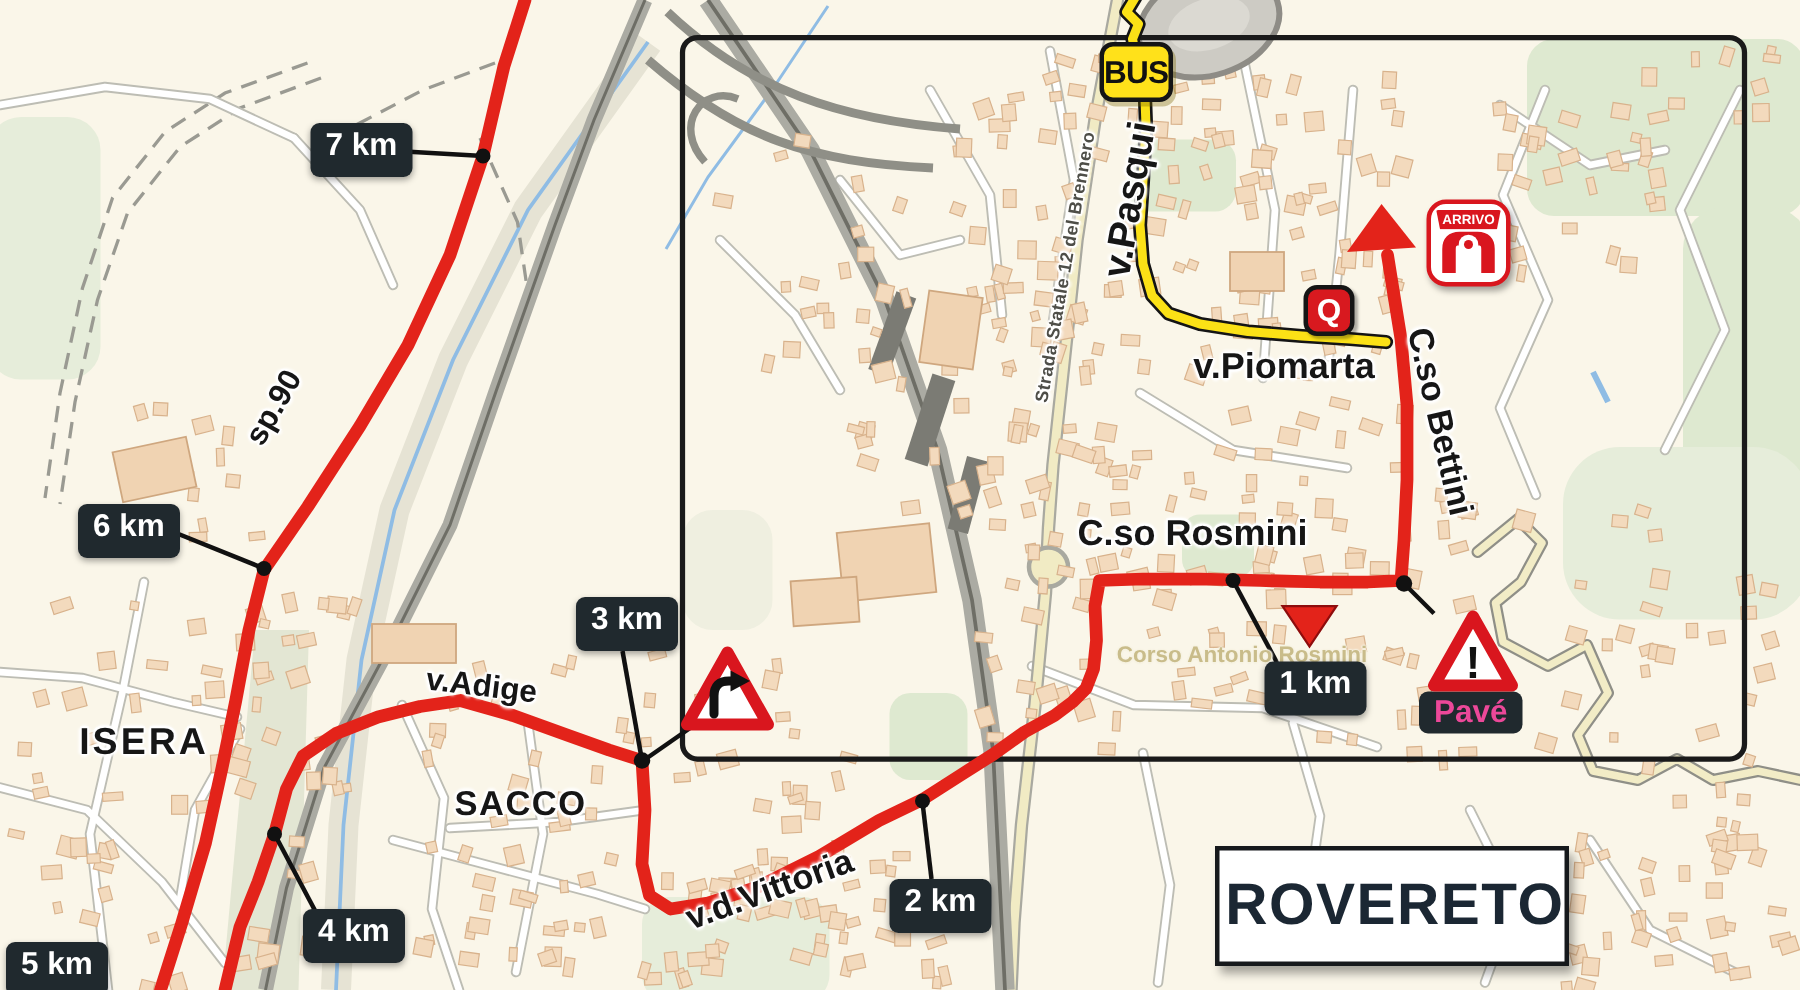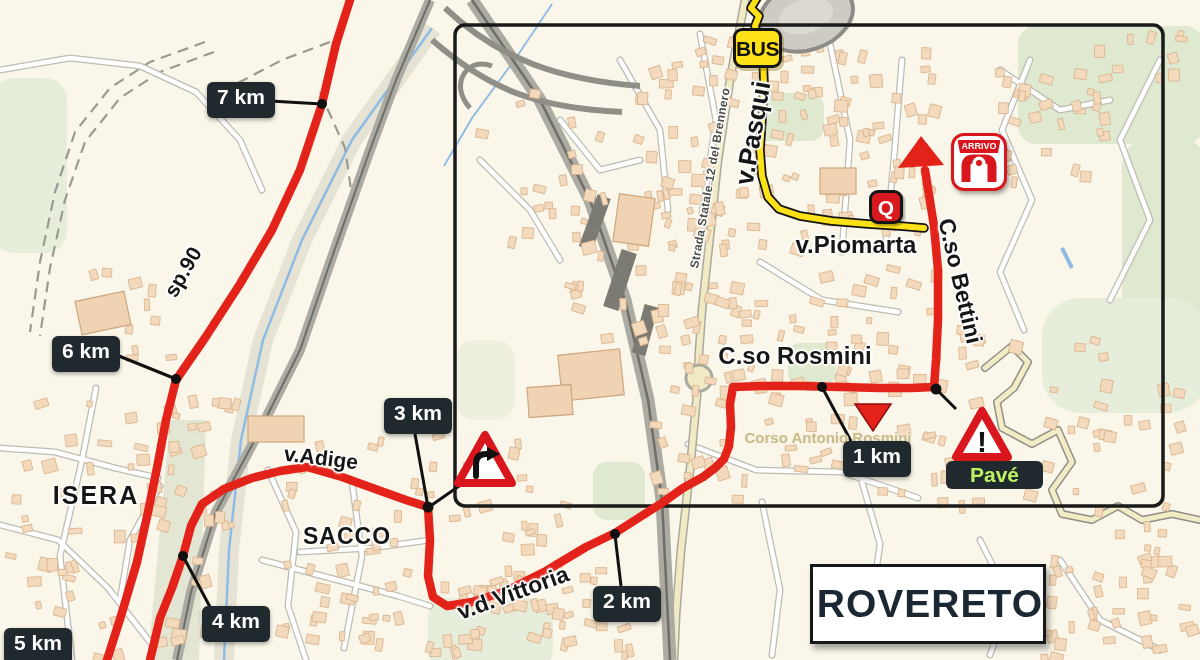--- a/index.html
+++ b/index.html
@@ -9,22 +9,22 @@
   .lbl{position:absolute;font-weight:800;color:#161616;white-space:nowrap;z-index:5;
        transform:translate(-50%,-50%) rotate(var(--r,0deg));
        text-shadow:-2px 0 2px #fff,2px 0 2px #fff,0 -2px 2px #fff,0 2px 2px #fff,
                    -1px -1px 0 #fff,1px 1px 0 #fff,1px -1px 0 #fff,-1px 1px 0 #fff;}
   .lbl.faded{color:#C9BC8A;font-weight:700;z-index:4;
        text-shadow:-1px 0 1px #f6f2e2,1px 0 1px #f6f2e2,0 1px 1px #f6f2e2,0 -1px 1px #f6f2e2;}
   .lbl.gray{color:#4E4E48;font-weight:700;}
   .kmbox{position:absolute;background:#20292E;color:#fff;font-weight:800;font-size:21px;
        padding:4px 10px 11px;border-radius:6px;z-index:6;line-height:1;
        box-shadow:0 2px 4px rgba(0,0,0,.35);}
-  .namebox{position:absolute;background:#20292E;color:#bef264;font-weight:800;font-size:20px;
-       padding:3px 24px 4px;border-radius:6px;z-index:6;line-height:1;}
+  .namebox{position:absolute;background:#20292E;color:#ec4899;font-weight:800;font-size:20px;
+       padding:3px 10px 4px;border-radius:6px;z-index:6;line-height:1;}
   .badge{position:absolute;display:flex;align-items:center;justify-content:center;
        font-weight:900;z-index:7;box-sizing:border-box;line-height:1;}
   #bus-badge{left:733px;top:28px;width:49px;height:40px;background:#FFE11A;border:3px solid #151515;
        border-radius:9px;font-size:21px;color:#111;letter-spacing:-.5px;
        box-shadow:2px 3px 0 rgba(120,100,0,.35);}
   #q-badge{left:869px;top:190px;width:34px;height:34px;background:#D8191F;border:3px solid #151515;
        border-radius:9px;color:#fff;font-size:21px;box-shadow:2px 2px 2px rgba(0,0,0,.3);}
   #arrivo-badge{left:951px;top:133px;width:56px;height:58px;background:#fff;border:3px solid #D9161E;
        border-radius:13px;flex-direction:column;justify-content:flex-start;
        box-shadow:2px 3px 4px rgba(0,0,0,.35);}

